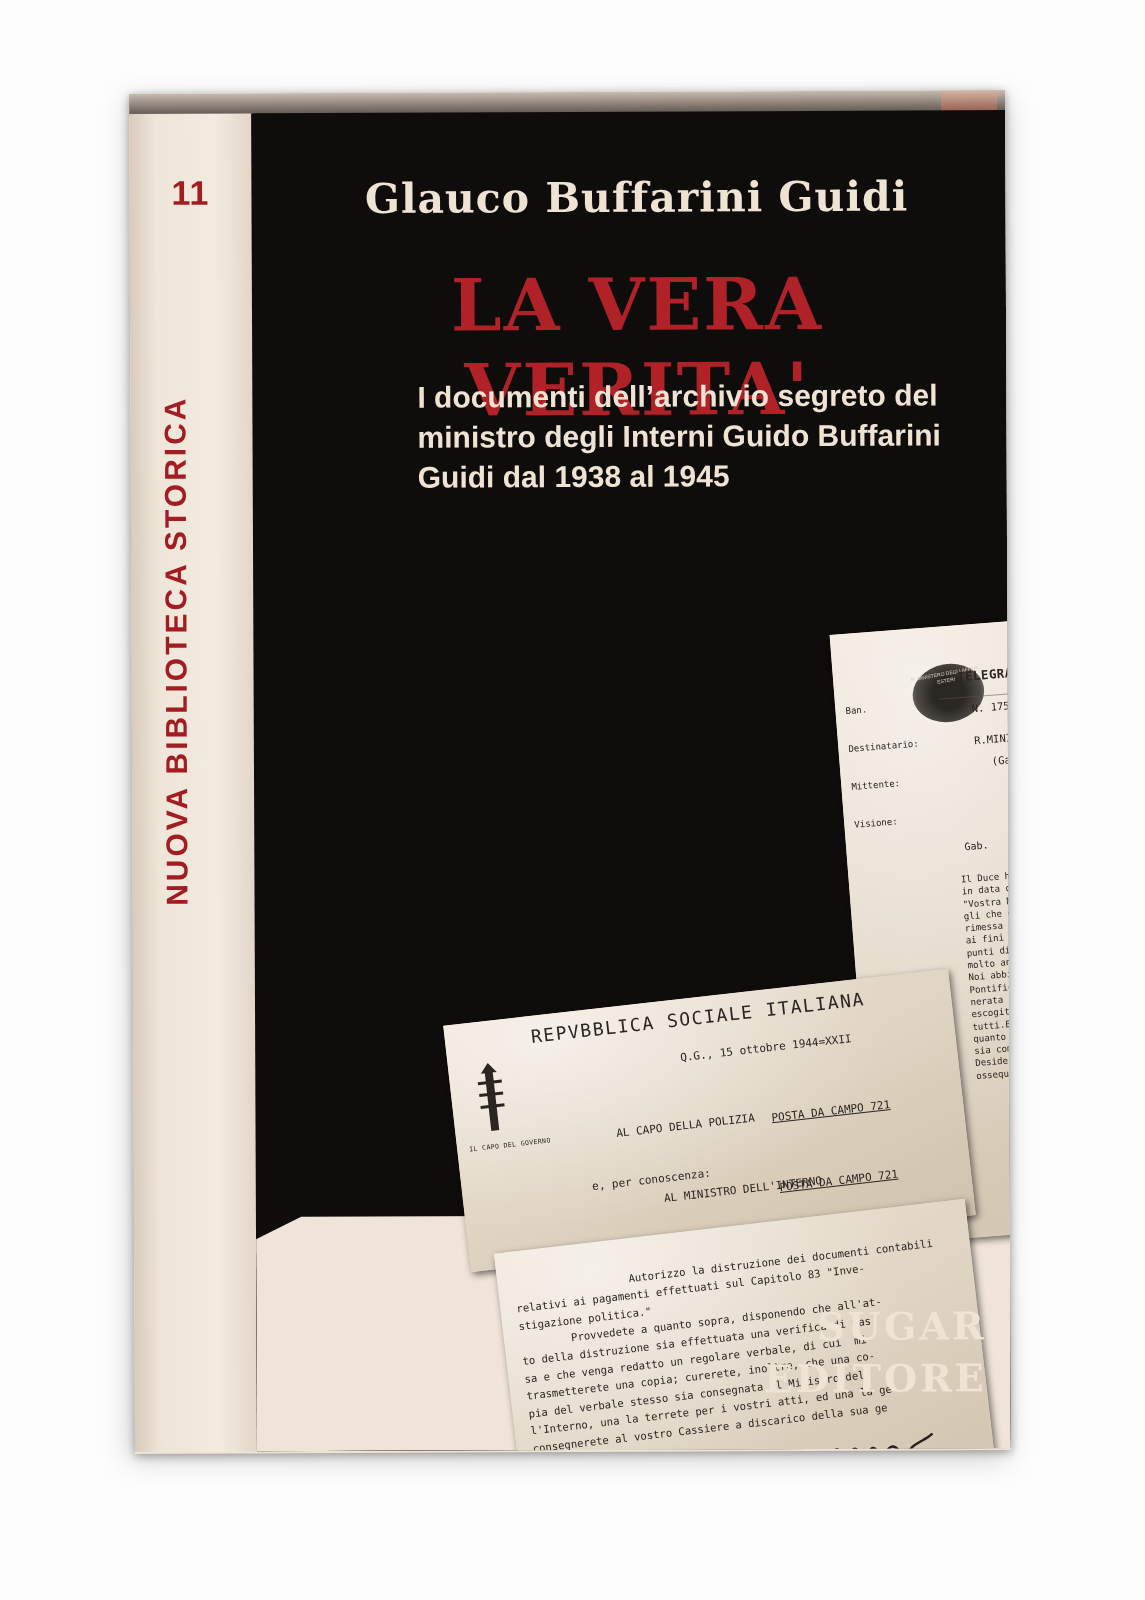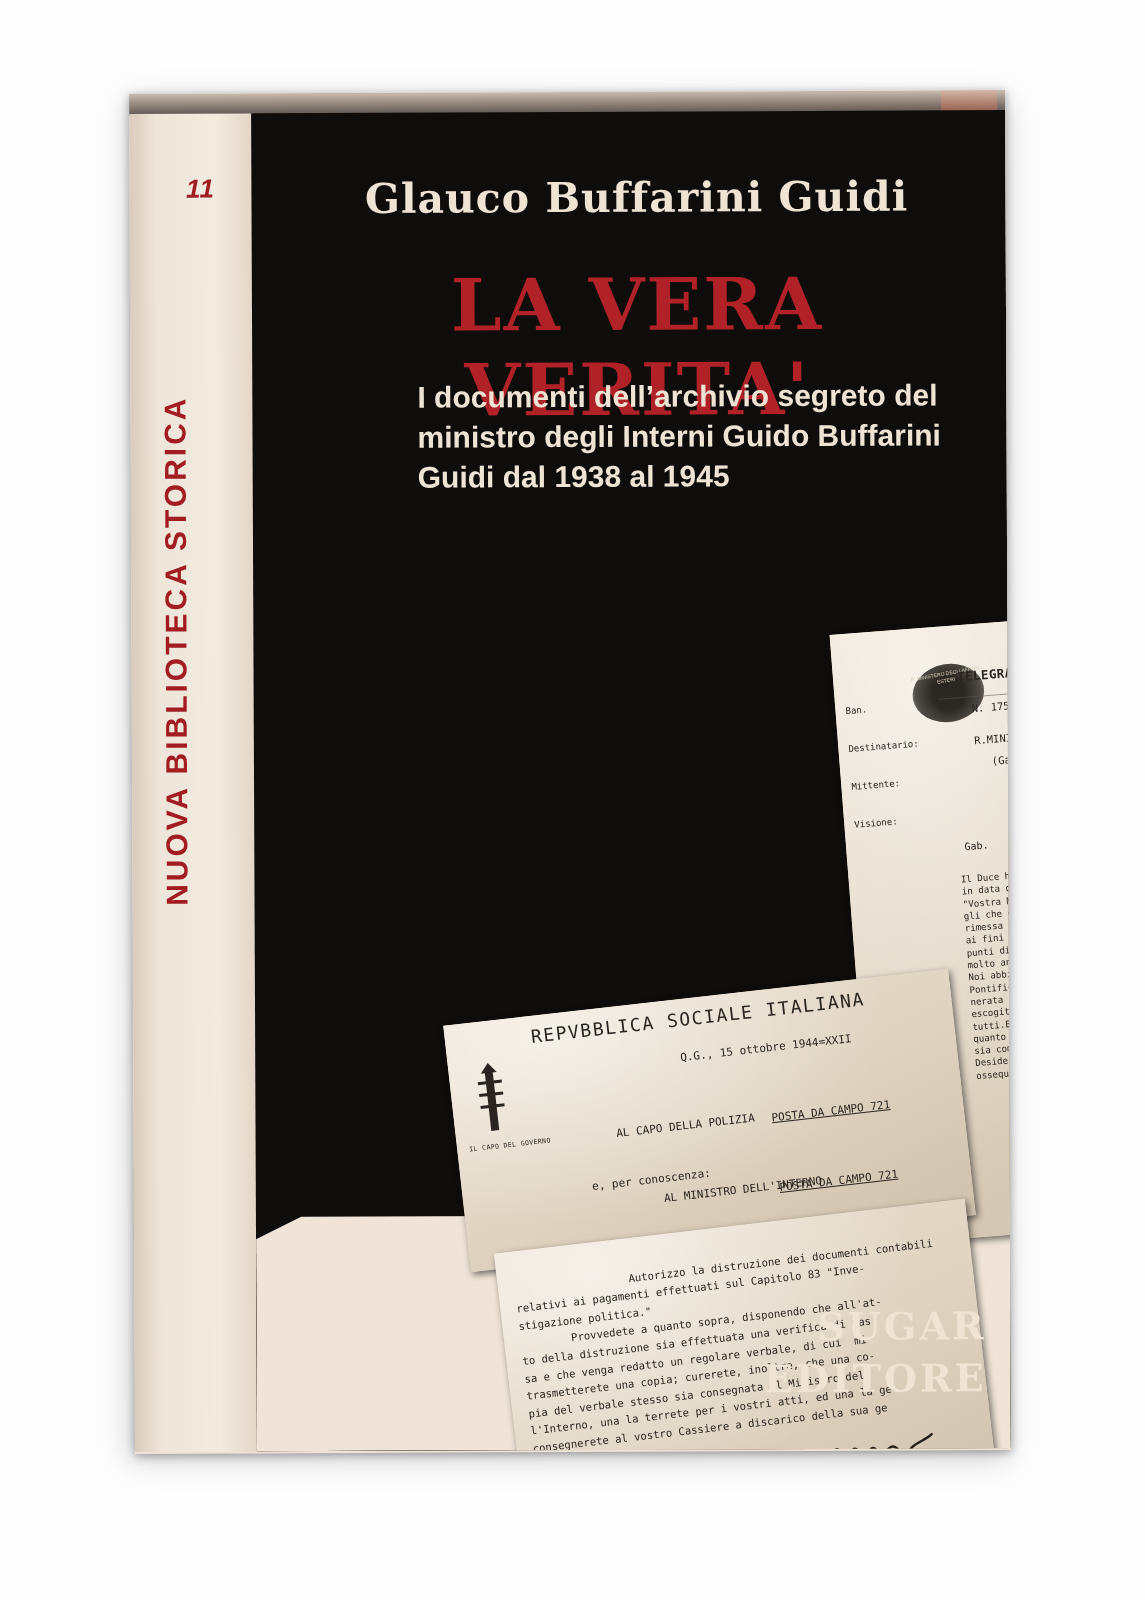--- a/index.html
+++ b/index.html
@@ -62,28 +62,27 @@
   
   .spine {
     position: absolute;
     left: 0; top: 20px;
     width: 122px; height: 1338px;
     background: linear-gradient(90deg,#d9cbbc 0%, #efe5d9 22%, #f3ebe0 70%, #e3d6c8 100%);
     border-right: 1px solid #cbbcab;
   }
   .spine-series-number {
     position: absolute;
-    left: 10px; top: 60px;
+    left: 0; top: 60px;
     width: 122px;
     text-align: center;
     font-weight: bold;
-    font-size: 26px;
+    font-size: 34px;
     color: #a21d21;
     letter-spacing: 1px;
-    font-style: italic;
   }
   .spine-series-title {
     position: absolute;
     left: -455px; top: 520px;
     width: 1000px;
     transform: rotate(-90deg);
     text-align: center;
     font-weight: bold;
     font-size: 30px;
     letter-spacing: 3px;

